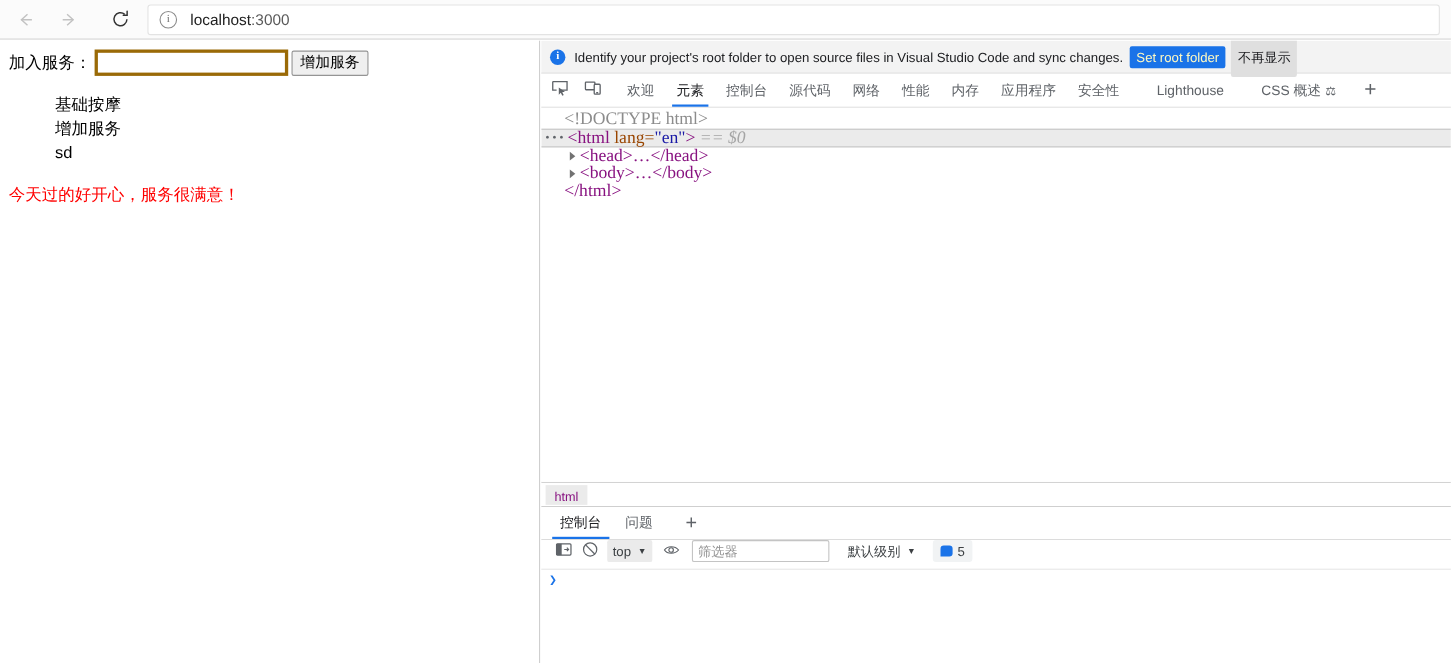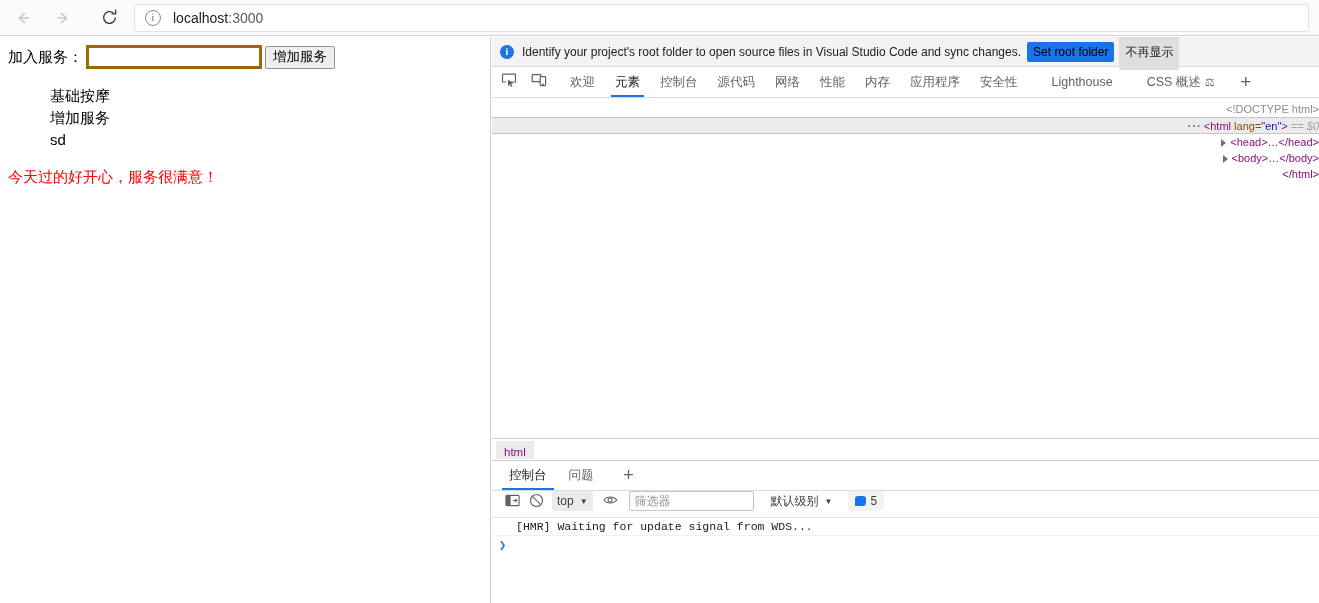--- a/index.html
+++ b/index.html
@@ -146,21 +146,21 @@
     margin-left: 8px;
     font-size: 12px;
     color: #202124;
     white-space: nowrap;
   }
   #set-root-folder-button {
     margin-left: 6px;
     height: 20px;
     padding: 0 6px;
     background: #1a73e8;
-    color: #000000;
+    color: #fef9c3;
     font-size: 12px;
     border: none;
     border-radius: 2px;
     line-height: 20px;
     cursor: default;
     font-family: "Liberation Sans", "DejaVu Sans", sans-serif;
   }
   #dismiss-notification-button {
     margin-left: 5px;
     height: 36px;
@@ -217,27 +217,26 @@
     width: 30px;
     font-size: 19px;
     color: #5f6368;
     margin-left: 6px;
   }
 
   
   #dom-tree {
     height: 340px;
     background: #ffffff;
-    font-family: Liberation Sans, sans-serif;
-    font-size: 11px;
+    font-family: Liberation Serif, serif;
+    font-size: 16px;
     line-height: 16px;
     padding-top: 3px;
     overflow: hidden;
     position: relative;
-    text-align: right;
   }
   .dom-row {
     height: 16px;
     white-space: nowrap;
     padding-left: 12px;
     color: #881280;
   }
   .dom-row.selected {
     background: #ebebeb;
     border-top: 1px solid #c6c6c6;
@@ -601,19 +600,18 @@
       <span>默认级别</span>
       <span class="caret">▼</span>
     </div>
     <div id="console-issues-badge">
       <span class="bubble"></span>
       <span>5</span>
     </div>
   </div>
 
   <div id="console-output">
-    <div id="console-message">[HMR] Waiting for update signal from WDS...</div>
     <div id="console-prompt-row">
       <span id="console-prompt-caret">❯</span>
     </div>
   </div>
 
 </div>
 
 </body></html>

